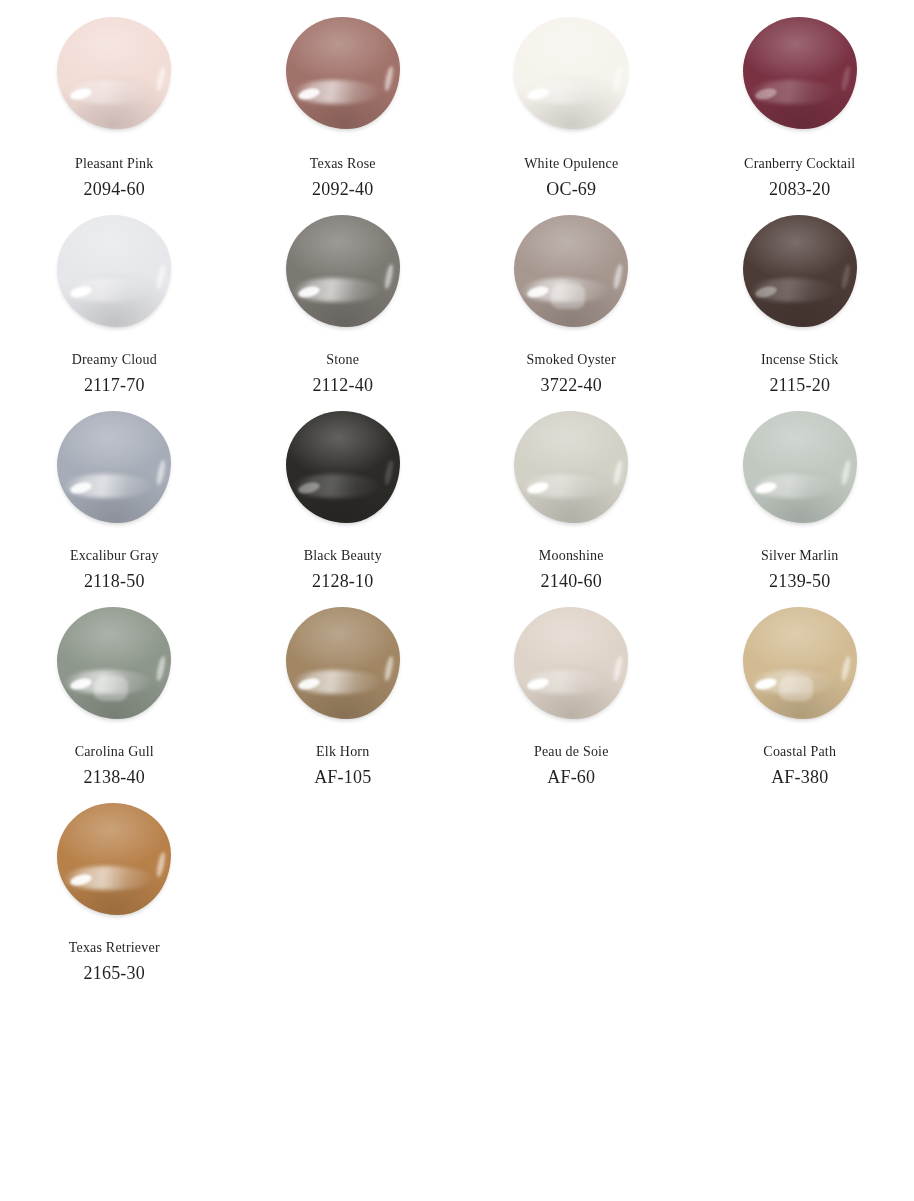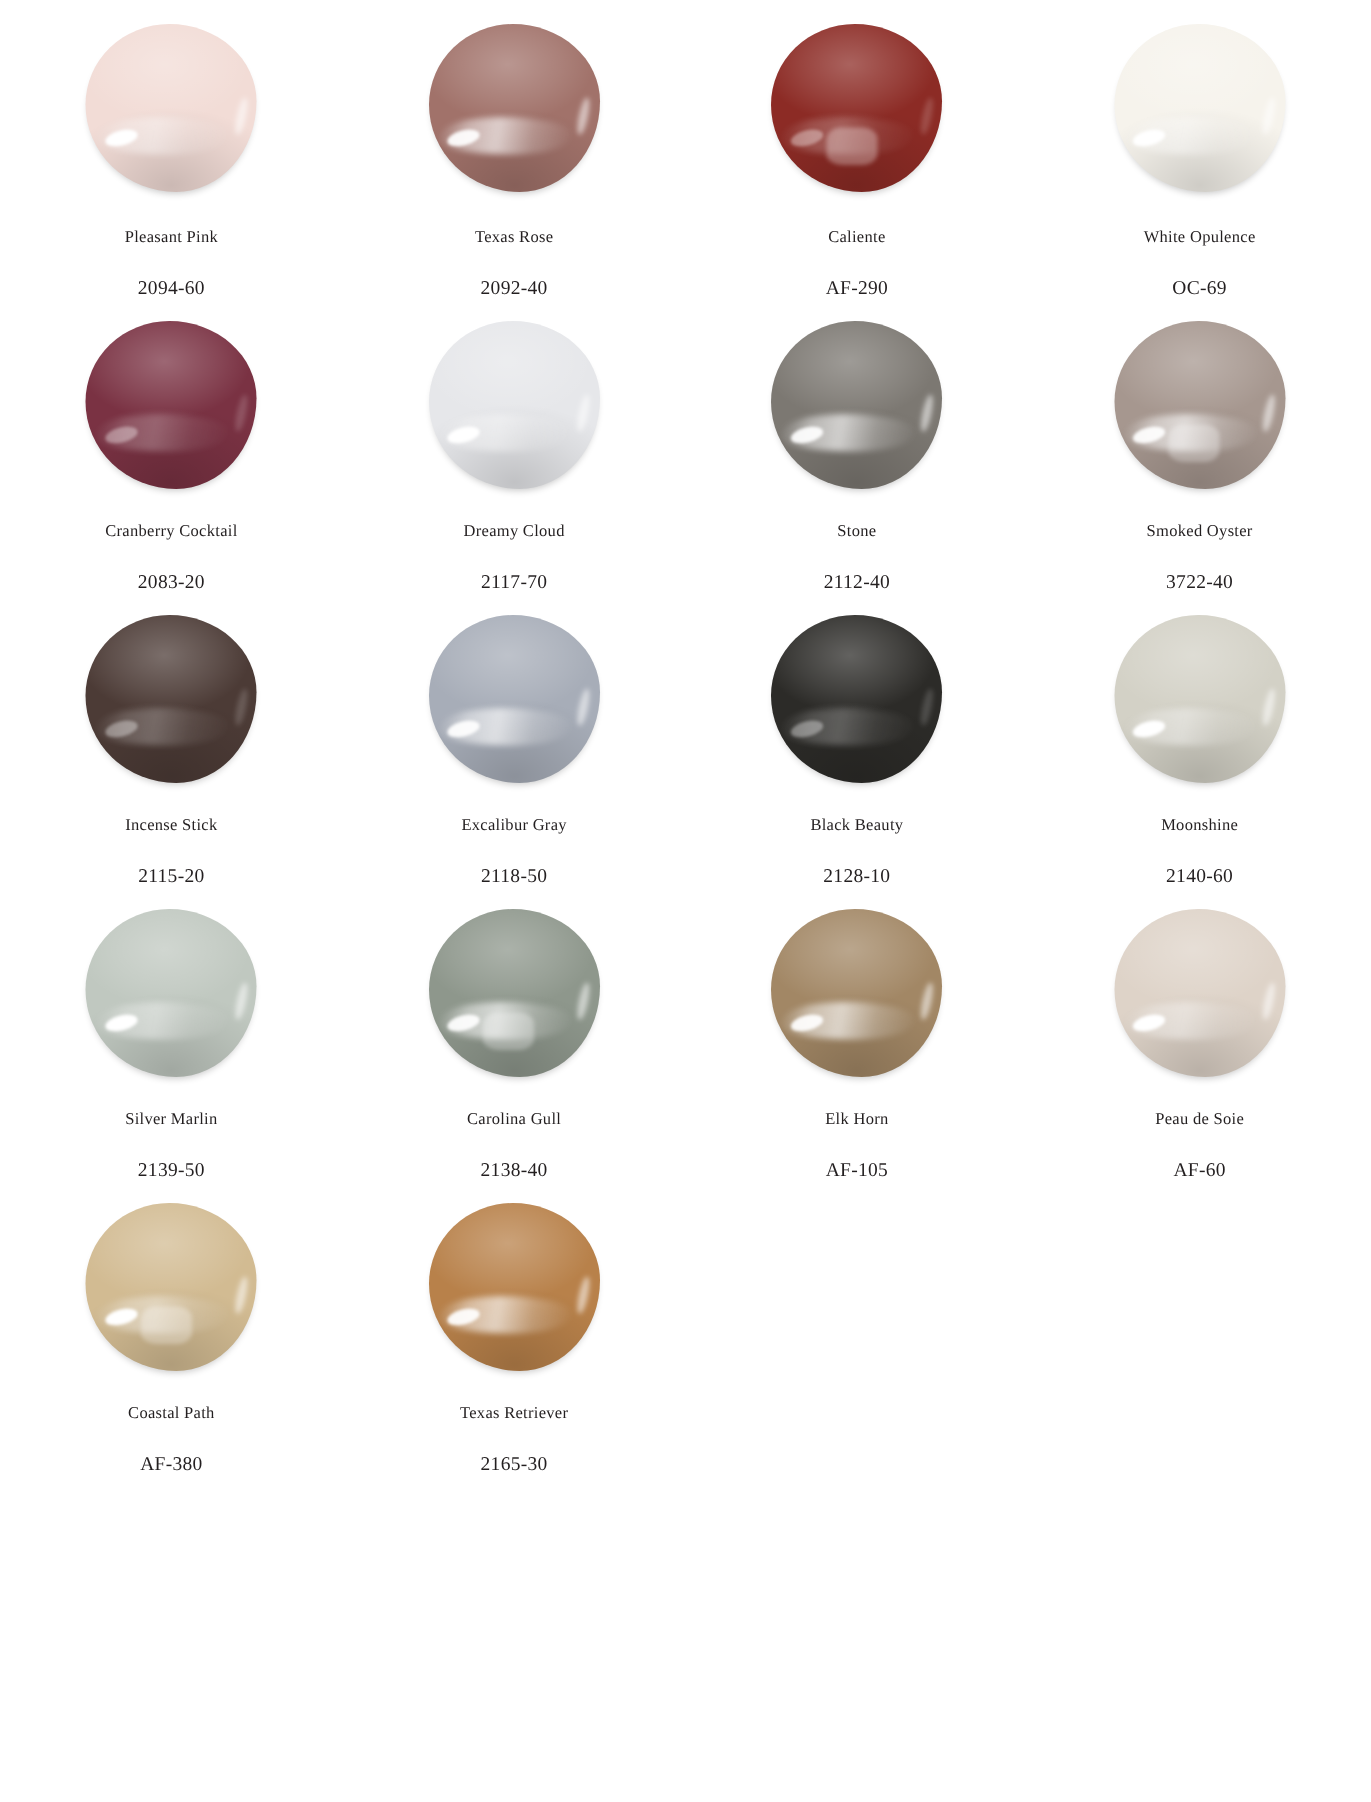--- a/index.html
+++ b/index.html
@@ -132,31 +132,31 @@
   .blob.is-dark .sheen     { opacity: 0.32; }
   .blob.is-dark .catchlight{ opacity: 0.40; }
   .blob.is-dark .rimlight  { opacity: 0.30; }
   
   .blob.is-light .sheen    { opacity: 0.55; }
   .blob.is-light .catchlight { background: rgba(255,255,255,1); }
 
   
   .swatch-name {
     margin-top: 23px;
-    font-size: 11px;
+    font-size: 14px;
     line-height: 1.25;
     letter-spacing: 0.2px;
     text-align: center;
     color: #231f20;
     white-space: nowrap;
   }
 
   .swatch-code {
-    margin-top: 18px;
-    font-size: 13px;
+    margin-top: 5px;
+    font-size: 18px;
     line-height: 1.25;
     letter-spacing: 0.2px;
     text-align: center;
     color: #231f20;
     white-space: nowrap;
   }
 </style>
 </head>
 <body style="background: rgb(255, 255, 255);">
 
@@ -178,32 +178,20 @@
           <span class="sheen"></span>
           <span class="catchlight"></span>
           <span class="rimlight"></span>
         </div>
       </div>
       <div class="swatch-name">Texas Rose</div>
       <div class="swatch-code">2092-40</div>
     </div>
     <div class="swatch-cell">
       <div class="blob-wrap">
-        <div class="blob is-dark has-dimple" style="background: rgb(140, 43, 37);">
-          <span class="sheen"></span>
-          <span class="catchlight"></span>
-          <span class="rimlight"></span>
-          <span class="dimple"></span>
-        </div>
-      </div>
-      <div class="swatch-name">Caliente</div>
-      <div class="swatch-code">AF-290</div>
-    </div>
-    <div class="swatch-cell">
-      <div class="blob-wrap">
         <div class="blob is-light" style="background: rgb(246, 243, 236);">
           <span class="sheen"></span>
           <span class="catchlight"></span>
           <span class="rimlight"></span>
         </div>
       </div>
       <div class="swatch-name">White Opulence</div>
       <div class="swatch-code">OC-69</div>
     </div>
     <div class="swatch-cell">

